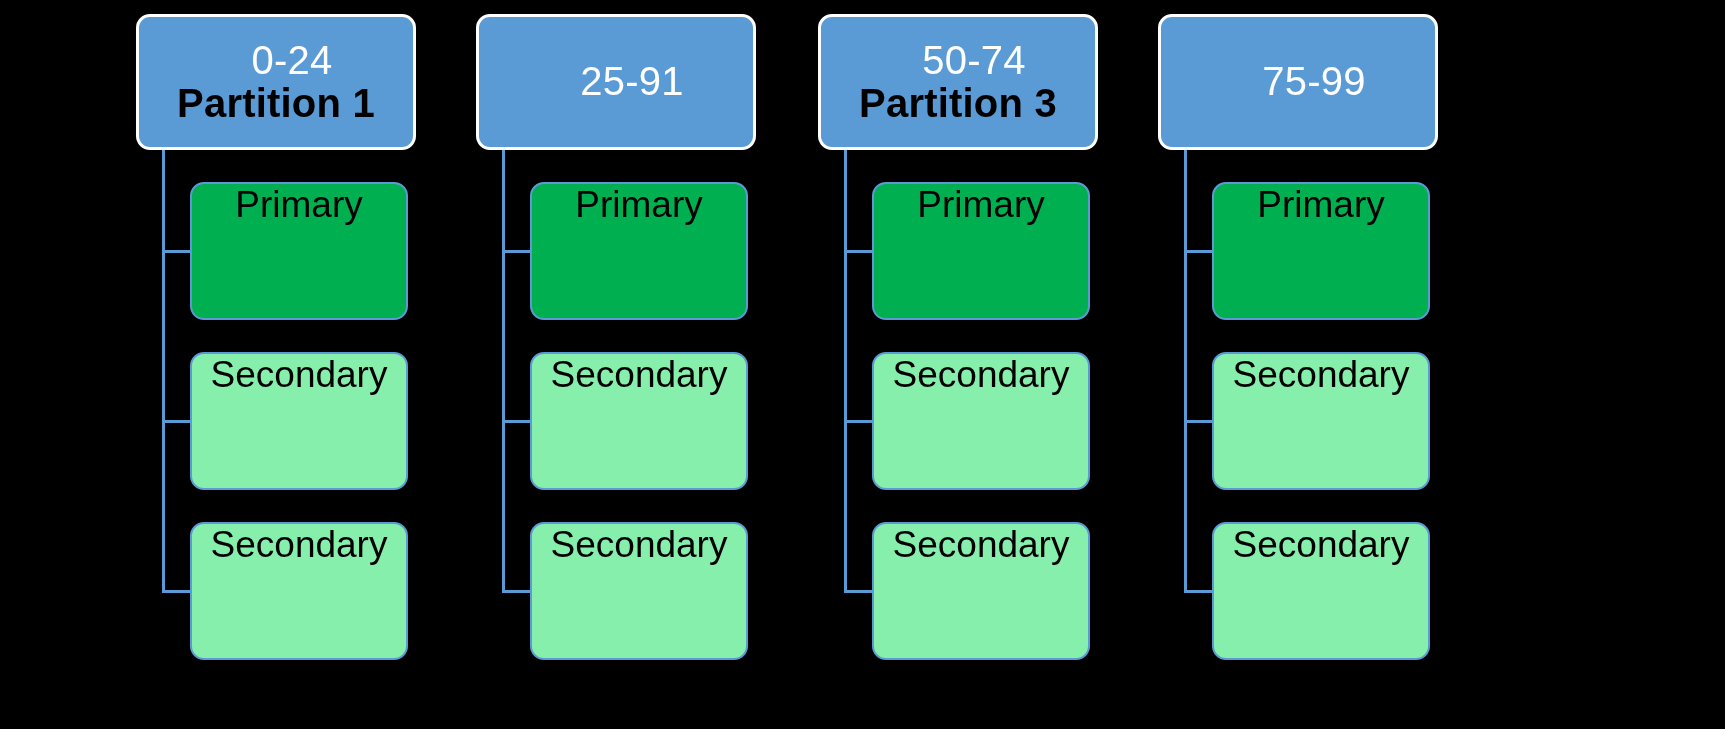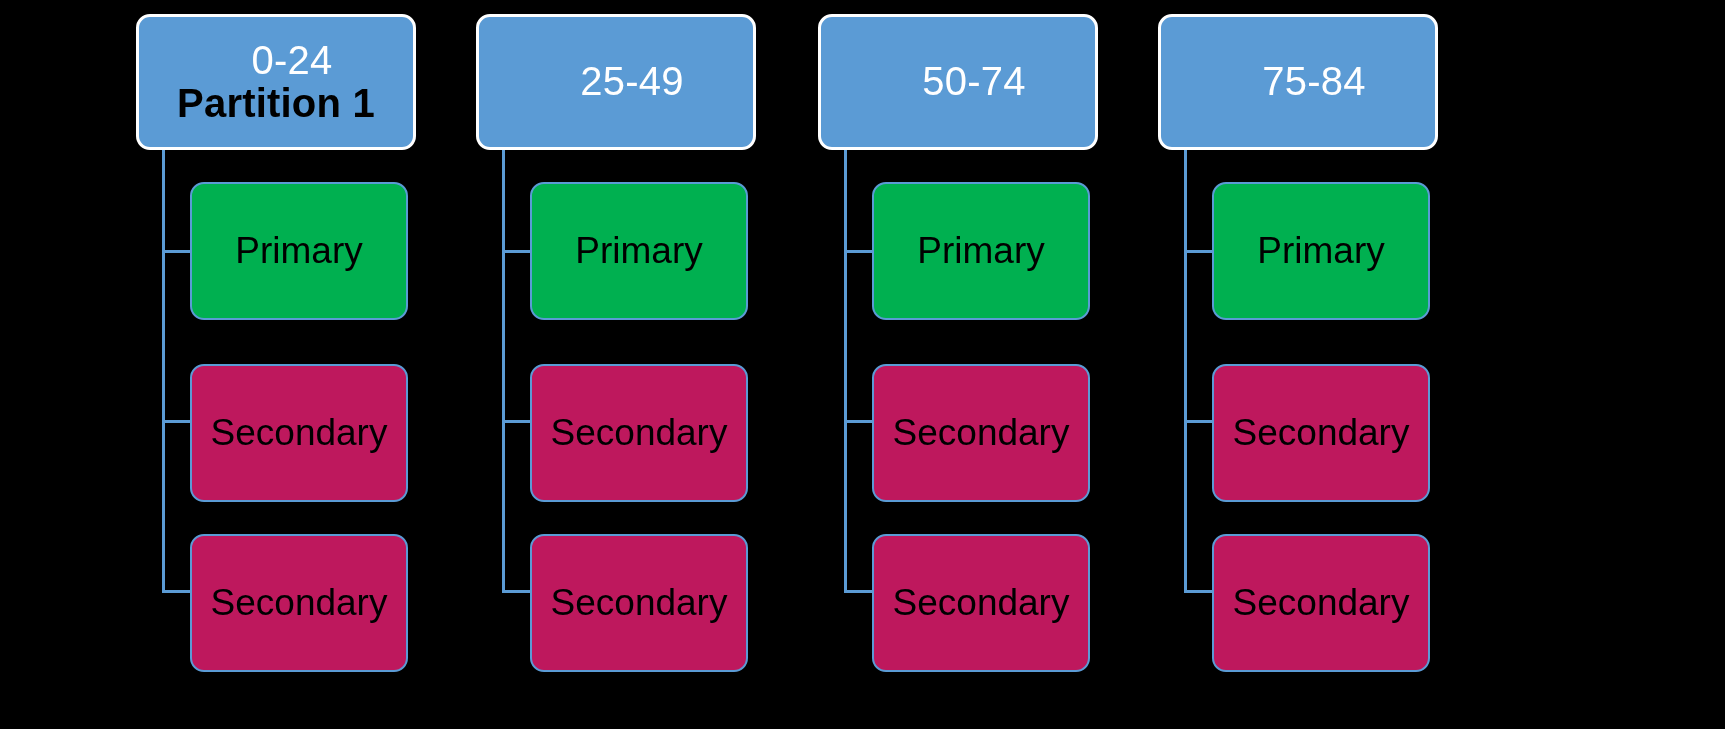--- a/index.html
+++ b/index.html
@@ -78,32 +78,31 @@
 
   
   .node {
     position: absolute;
     left: 54px;
     width: 218px;
     border: 2px solid #5B9BD5;
     border-radius: 14px;
     box-sizing: border-box;
     display: flex;
-    align-items: center;
+    align-items: flex-start;
     justify-content: center;
     color: #000000;
     font-size: 37px;
     font-weight: 400;
   }
   .node.primary {
     background: #00B050;
   }
   .node.secondary {
-    background: #be185d;
-    margin-top: 12px;
+    background: #86efac;
   }
 </style>
 </head>
 <body>
 
 <div id="diagram">
     <div class="column" style="left: 136px;">
       <div class="partition-box">
         <div class="partition-range">0-24</div>
         <div class="partition-name">Partition 1</div>
@@ -117,57 +116,58 @@
       <div class="node secondary" style="top: 352px; height: 138px;">
         <span>Secondary</span>
       </div>
       <div class="stub" style="top: 590px;"></div>
       <div class="node secondary" style="top: 522px; height: 138px;">
         <span>Secondary</span>
       </div>
     </div>
     <div class="column" style="left: 476px;">
       <div class="partition-box">
-        <div class="partition-range">25-49</div>
+        <div class="partition-range">25-91</div>
       </div>
       <div class="rail" style="height: 441px;"></div>
       <div class="stub" style="top: 250px;"></div>
       <div class="node primary" style="top: 182px; height: 138px;">
         <span>Primary</span>
       </div>
       <div class="stub" style="top: 420px;"></div>
       <div class="node secondary" style="top: 352px; height: 138px;">
         <span>Secondary</span>
       </div>
       <div class="stub" style="top: 590px;"></div>
       <div class="node secondary" style="top: 522px; height: 138px;">
         <span>Secondary</span>
       </div>
     </div>
     <div class="column" style="left: 818px;">
       <div class="partition-box">
         <div class="partition-range">50-74</div>
+        <div class="partition-name">Partition 3</div>
       </div>
       <div class="rail" style="height: 441px;"></div>
       <div class="stub" style="top: 250px;"></div>
       <div class="node primary" style="top: 182px; height: 138px;">
         <span>Primary</span>
       </div>
       <div class="stub" style="top: 420px;"></div>
       <div class="node secondary" style="top: 352px; height: 138px;">
         <span>Secondary</span>
       </div>
       <div class="stub" style="top: 590px;"></div>
       <div class="node secondary" style="top: 522px; height: 138px;">
         <span>Secondary</span>
       </div>
     </div>
     <div class="column" style="left: 1158px;">
       <div class="partition-box">
-        <div class="partition-range">75-84</div>
+        <div class="partition-range">75-99</div>
       </div>
       <div class="rail" style="height: 441px;"></div>
       <div class="stub" style="top: 250px;"></div>
       <div class="node primary" style="top: 182px; height: 138px;">
         <span>Primary</span>
       </div>
       <div class="stub" style="top: 420px;"></div>
       <div class="node secondary" style="top: 352px; height: 138px;">
         <span>Secondary</span>
       </div>

